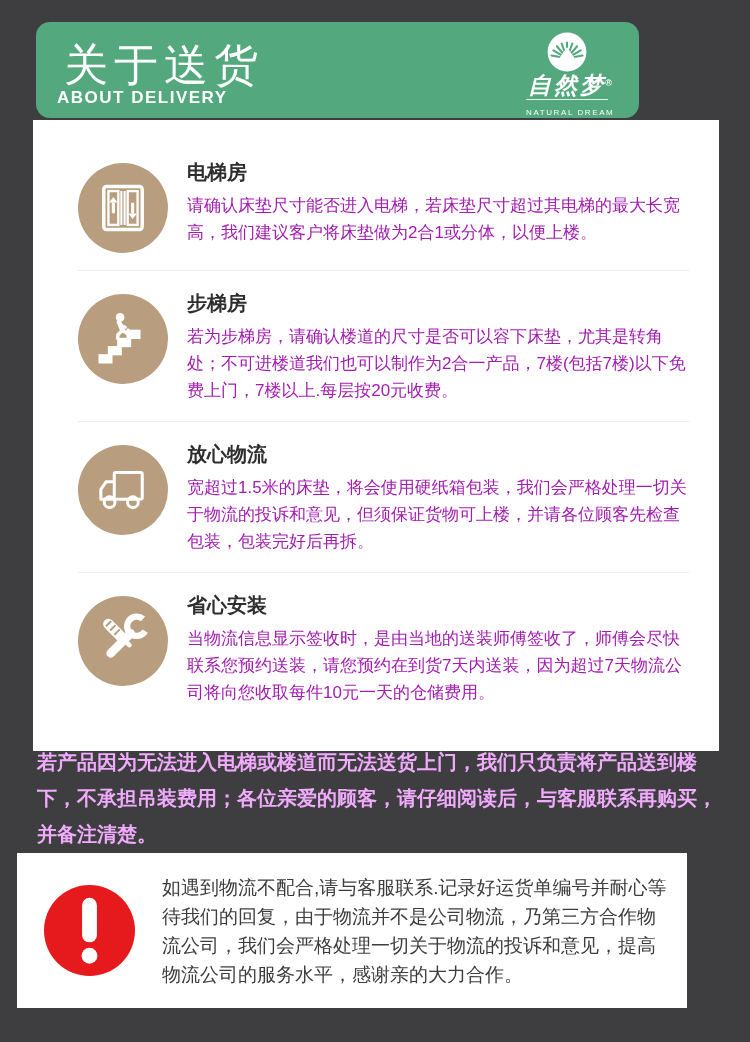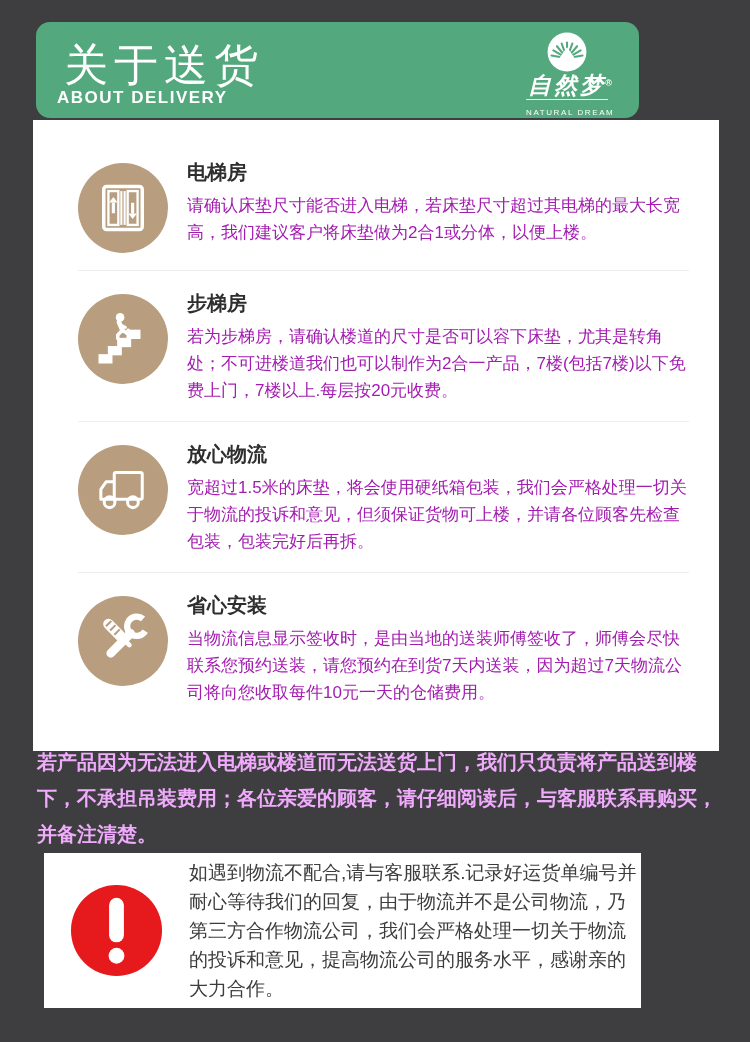--- a/index.html
+++ b/index.html
@@ -65,22 +65,22 @@
   .item-text { font-size:17px; color:#a21caf; line-height:27px; width:507px; }
 
   
   .notice {
     position:absolute; left:37px; top:724px; width:681px;
     font-size:20px; line-height:36px; font-weight:700; color:#f0abfc;margin-top:20px;
   }
 
   
   .warning-card {
-    position:absolute; left:44px; top:853px;
-    width:597px; height:155px; background:#ffffff;
+    position:absolute; left:17px; top:853px;
+    width:670px; height:155px; background:#ffffff;
     display:flex; align-items:center;
   }
   .warn-icon { width:93px; height:93px; margin-left:26px; flex:none; }
   .warn-icon svg { width:93px; height:93px; display:block; }
   .warn-text {
     margin-left:26px; width:512px;
     font-size:19px; line-height:29px; color:#3c3c3c;
   }
 </style>
 </head>

